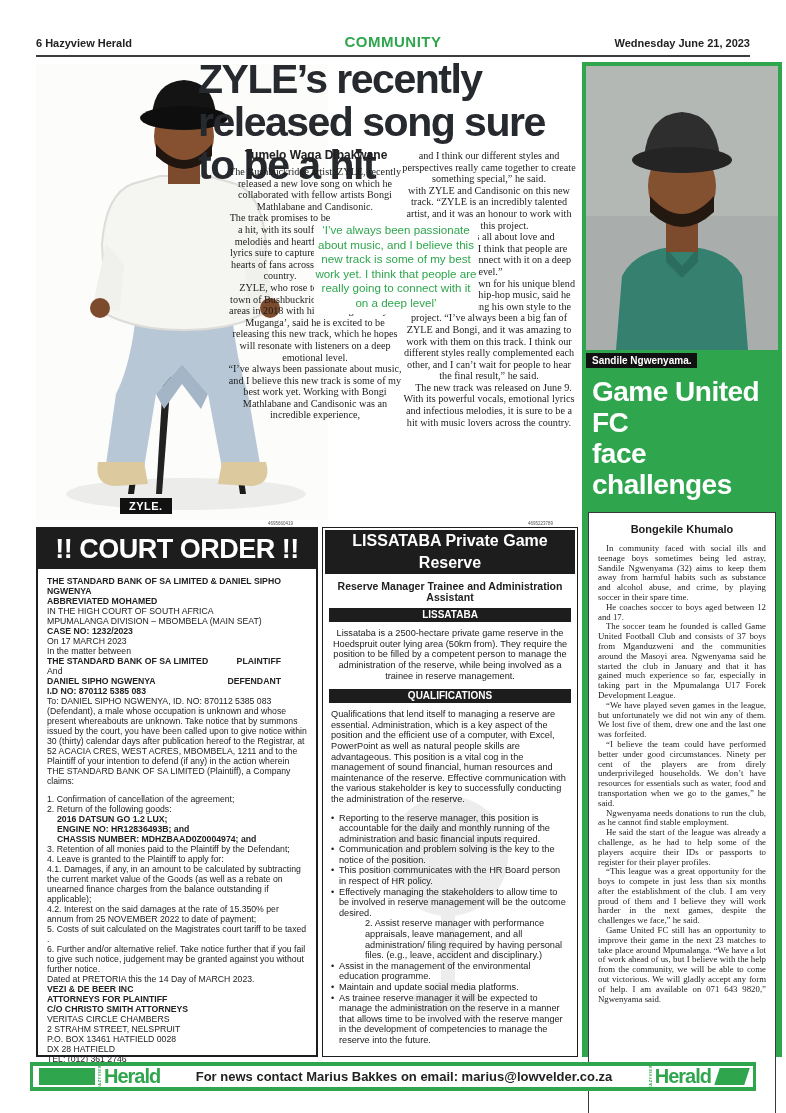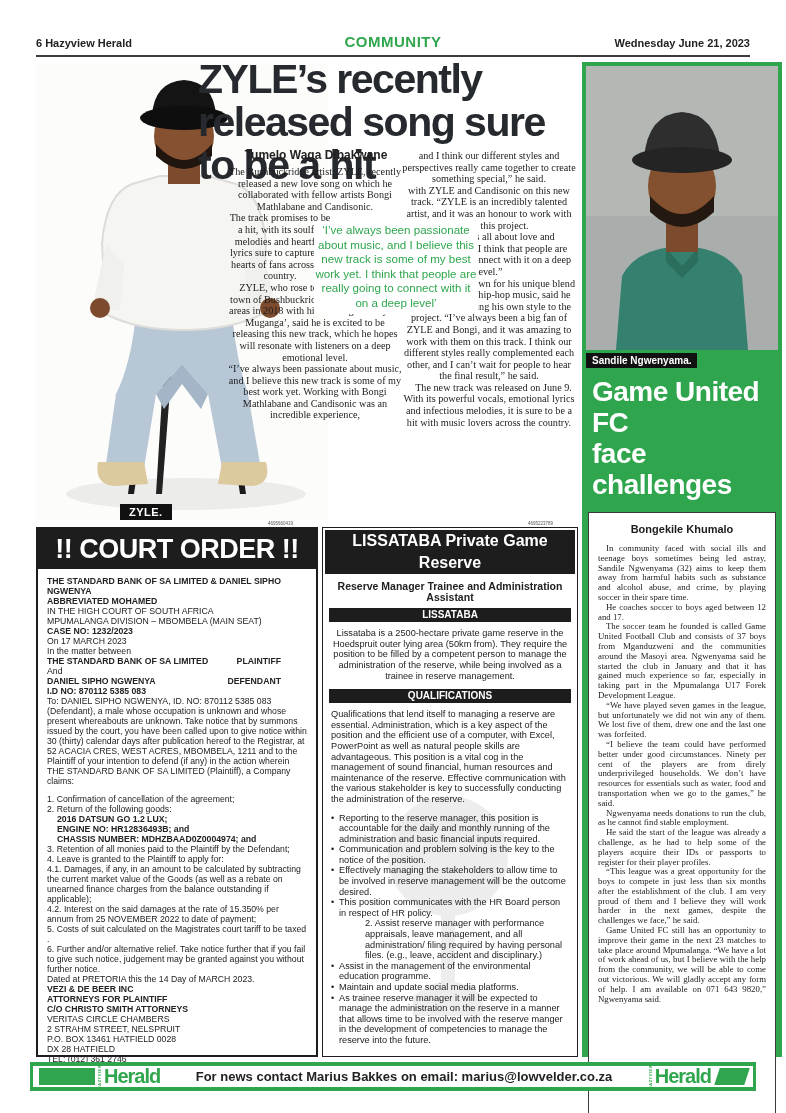--- a/index.html
+++ b/index.html
@@ -17,21 +17,21 @@
   .hdr-rule  { position:absolute; left:36px; right:36px; top:55px; border-top:2px solid #3c3c3c; }
 
   
   .headline  { position:absolute; left:198px; top:58px; width:392px;
                font-family:Liberation Sans, sans-serif; font-weight:900;
                font-size:41px; line-height:43px; letter-spacing:-1.5px; color:#26292E; }
   .byline    { position:absolute; left:228px; top:148px; width:176px; text-align:center;
                font:bold 12px "Liberation Sans", sans-serif; color:#222; }
   .photo-main{ position:absolute; left:36px; top:64px; width:292px; height:456px; overflow:hidden; }
   .photo-main svg { display:block; }
-  .photo-cap { position:absolute; left:84px; bottom:0; background:#111; color:#fff;
+  .photo-cap { position:absolute; left:84px; bottom:6px; background:#111; color:#fff;
                font:bold 11px "Liberation Sans", sans-serif; padding:2px 9px; letter-spacing:.5px; }
   .col1 { position:absolute; left:228px; top:166px; width:174px; height:352px; overflow:hidden;
           font-size:10.2px; line-height:11.6px; text-align:center; }
   .col2 { position:absolute; left:400px; top:150px; width:178px; height:370px; overflow:hidden;
           font-size:10.2px; line-height:11.6px; text-align:center; }
   .col1 p, .col2 p { margin:0; }
   .col2 p { text-indent:9px; }
   .col2 p:first-child { text-indent:0; }
   .p-narrow-l { width:104px; margin:0 auto 0 10px; }
   .p-narrow-r { margin-left:70px; text-indent:0 !important; }
@@ -217,22 +217,22 @@
     <div class="jobad-title">LISSATABA Private Game Reserve</div>
     <div class="jobad-sub">Reserve Manager Trainee and Administration Assistant</div>
     <div class="jobad-sechead">LISSATABA</div>
     <div class="jobad-overview">Lissataba is a 2500-hectare private game reserve in the Hoedspruit outer lying area (50km from). They require the position to be filled by a competent person to manage the administration of the reserve, while being involved as a trainee in reserve management.</div>
     <div class="jobad-sechead">QUALIFICATIONS</div>
     <div class="jobad-body">
       <div>Qualifications that lend itself to managing a reserve are essential. Administration, which is a key aspect of the position and the efficient use of a computer, with Excel, PowerPoint as well as natural people skills are advantageous. This position is a vital cog in the management of sound financial, human resources and maintenance of the reserve. Effective communication with the various stakeholder is key to successfully conducting the administration of the reserve.</div>
       <ul>
         <li>Reporting to the reserve manager, this position is accountable for the daily and monthly running of the administration and basic financial inputs required.</li>
         <li>Communication and problem solving is the key to the notice of the position.</li>
+        <li>This position communicates with the HR Board person in respect of HR policy.</li>
         <li>Effectively managing the stakeholders to allow time to be involved in reserve management will be the outcome desired.</li>
-        <li>This position communicates with the HR Board person in respect of HR policy.</li>
       </ul>
       <div class="numlist">
         <div>2. Assist reserve manager with performance appraisals, leave management, and all administration/ filing required by having personal files. (e.g., leave, accident and disciplinary.)</div>
       </div>
       <ul style="margin-top:0;">
         <li>Assist in the management of the environmental education programme.</li>
         <li>Maintain and update social media platforms.</li>
         <li>As trainee reserve manager it will be expected to manage the administration on the reserve in a manner that allows time to be involved with the reserve manger in the development of competencies to manage the reserve into the future.</li>
 
       </ul>

